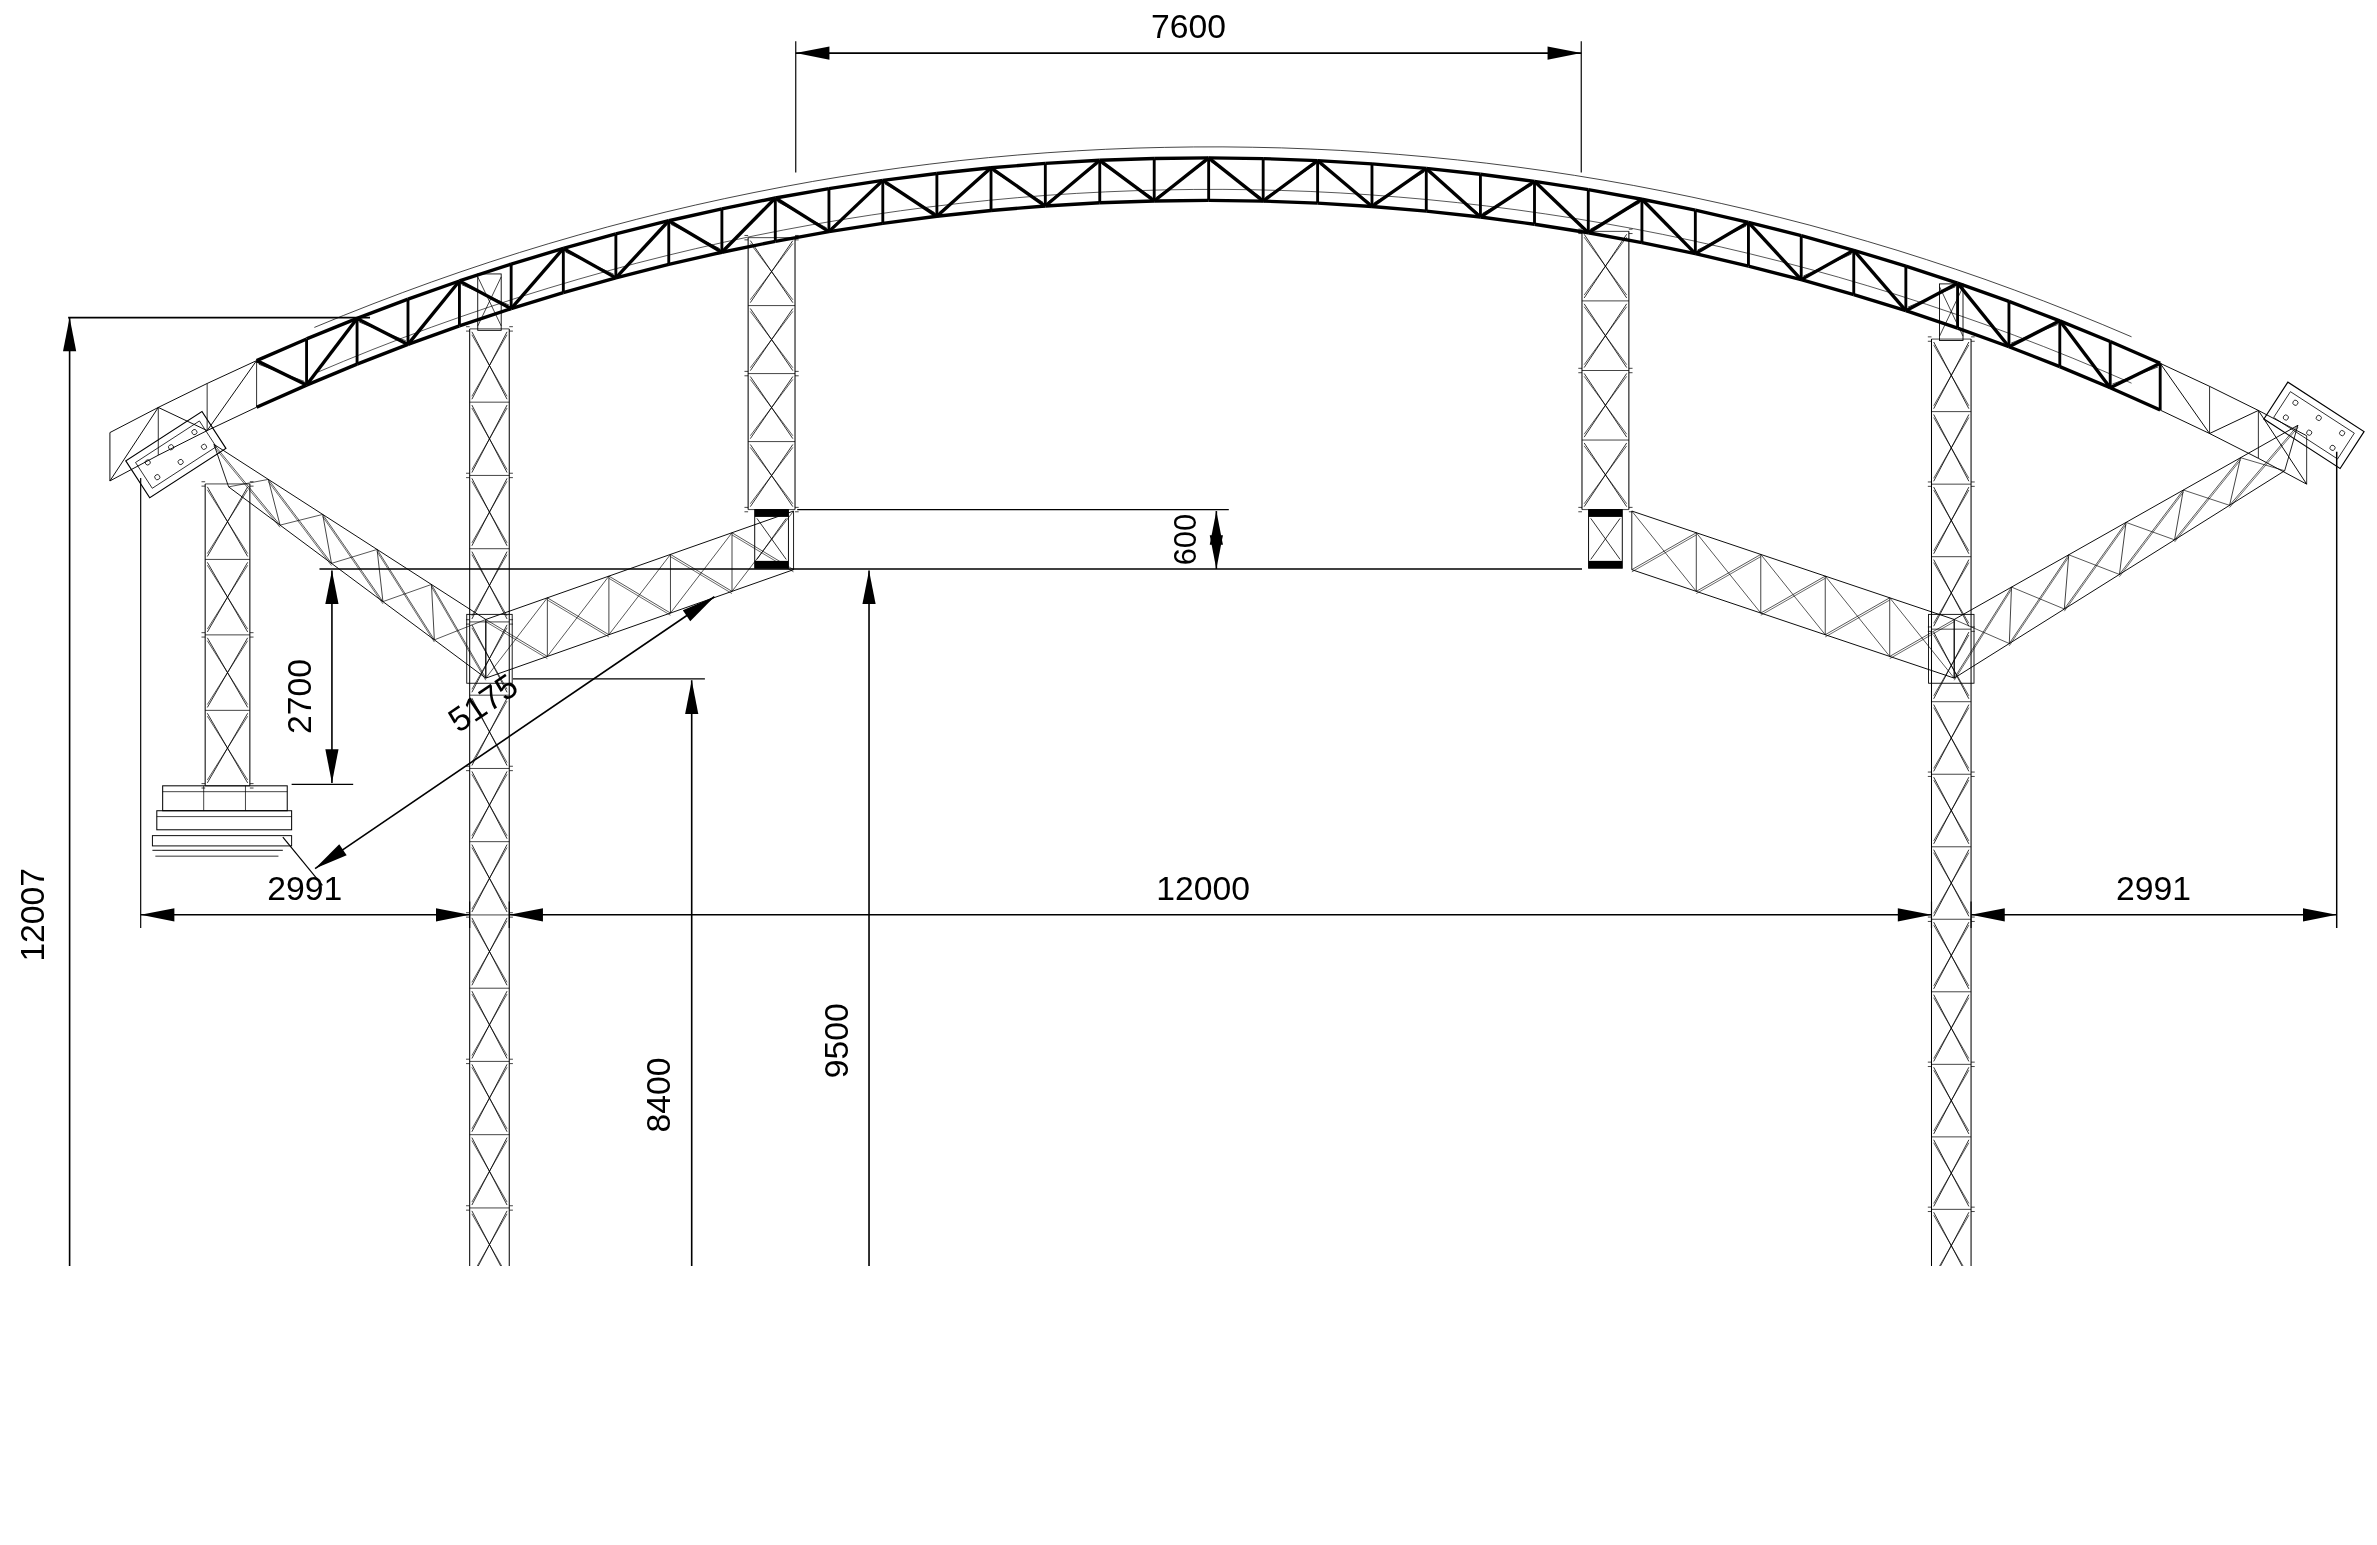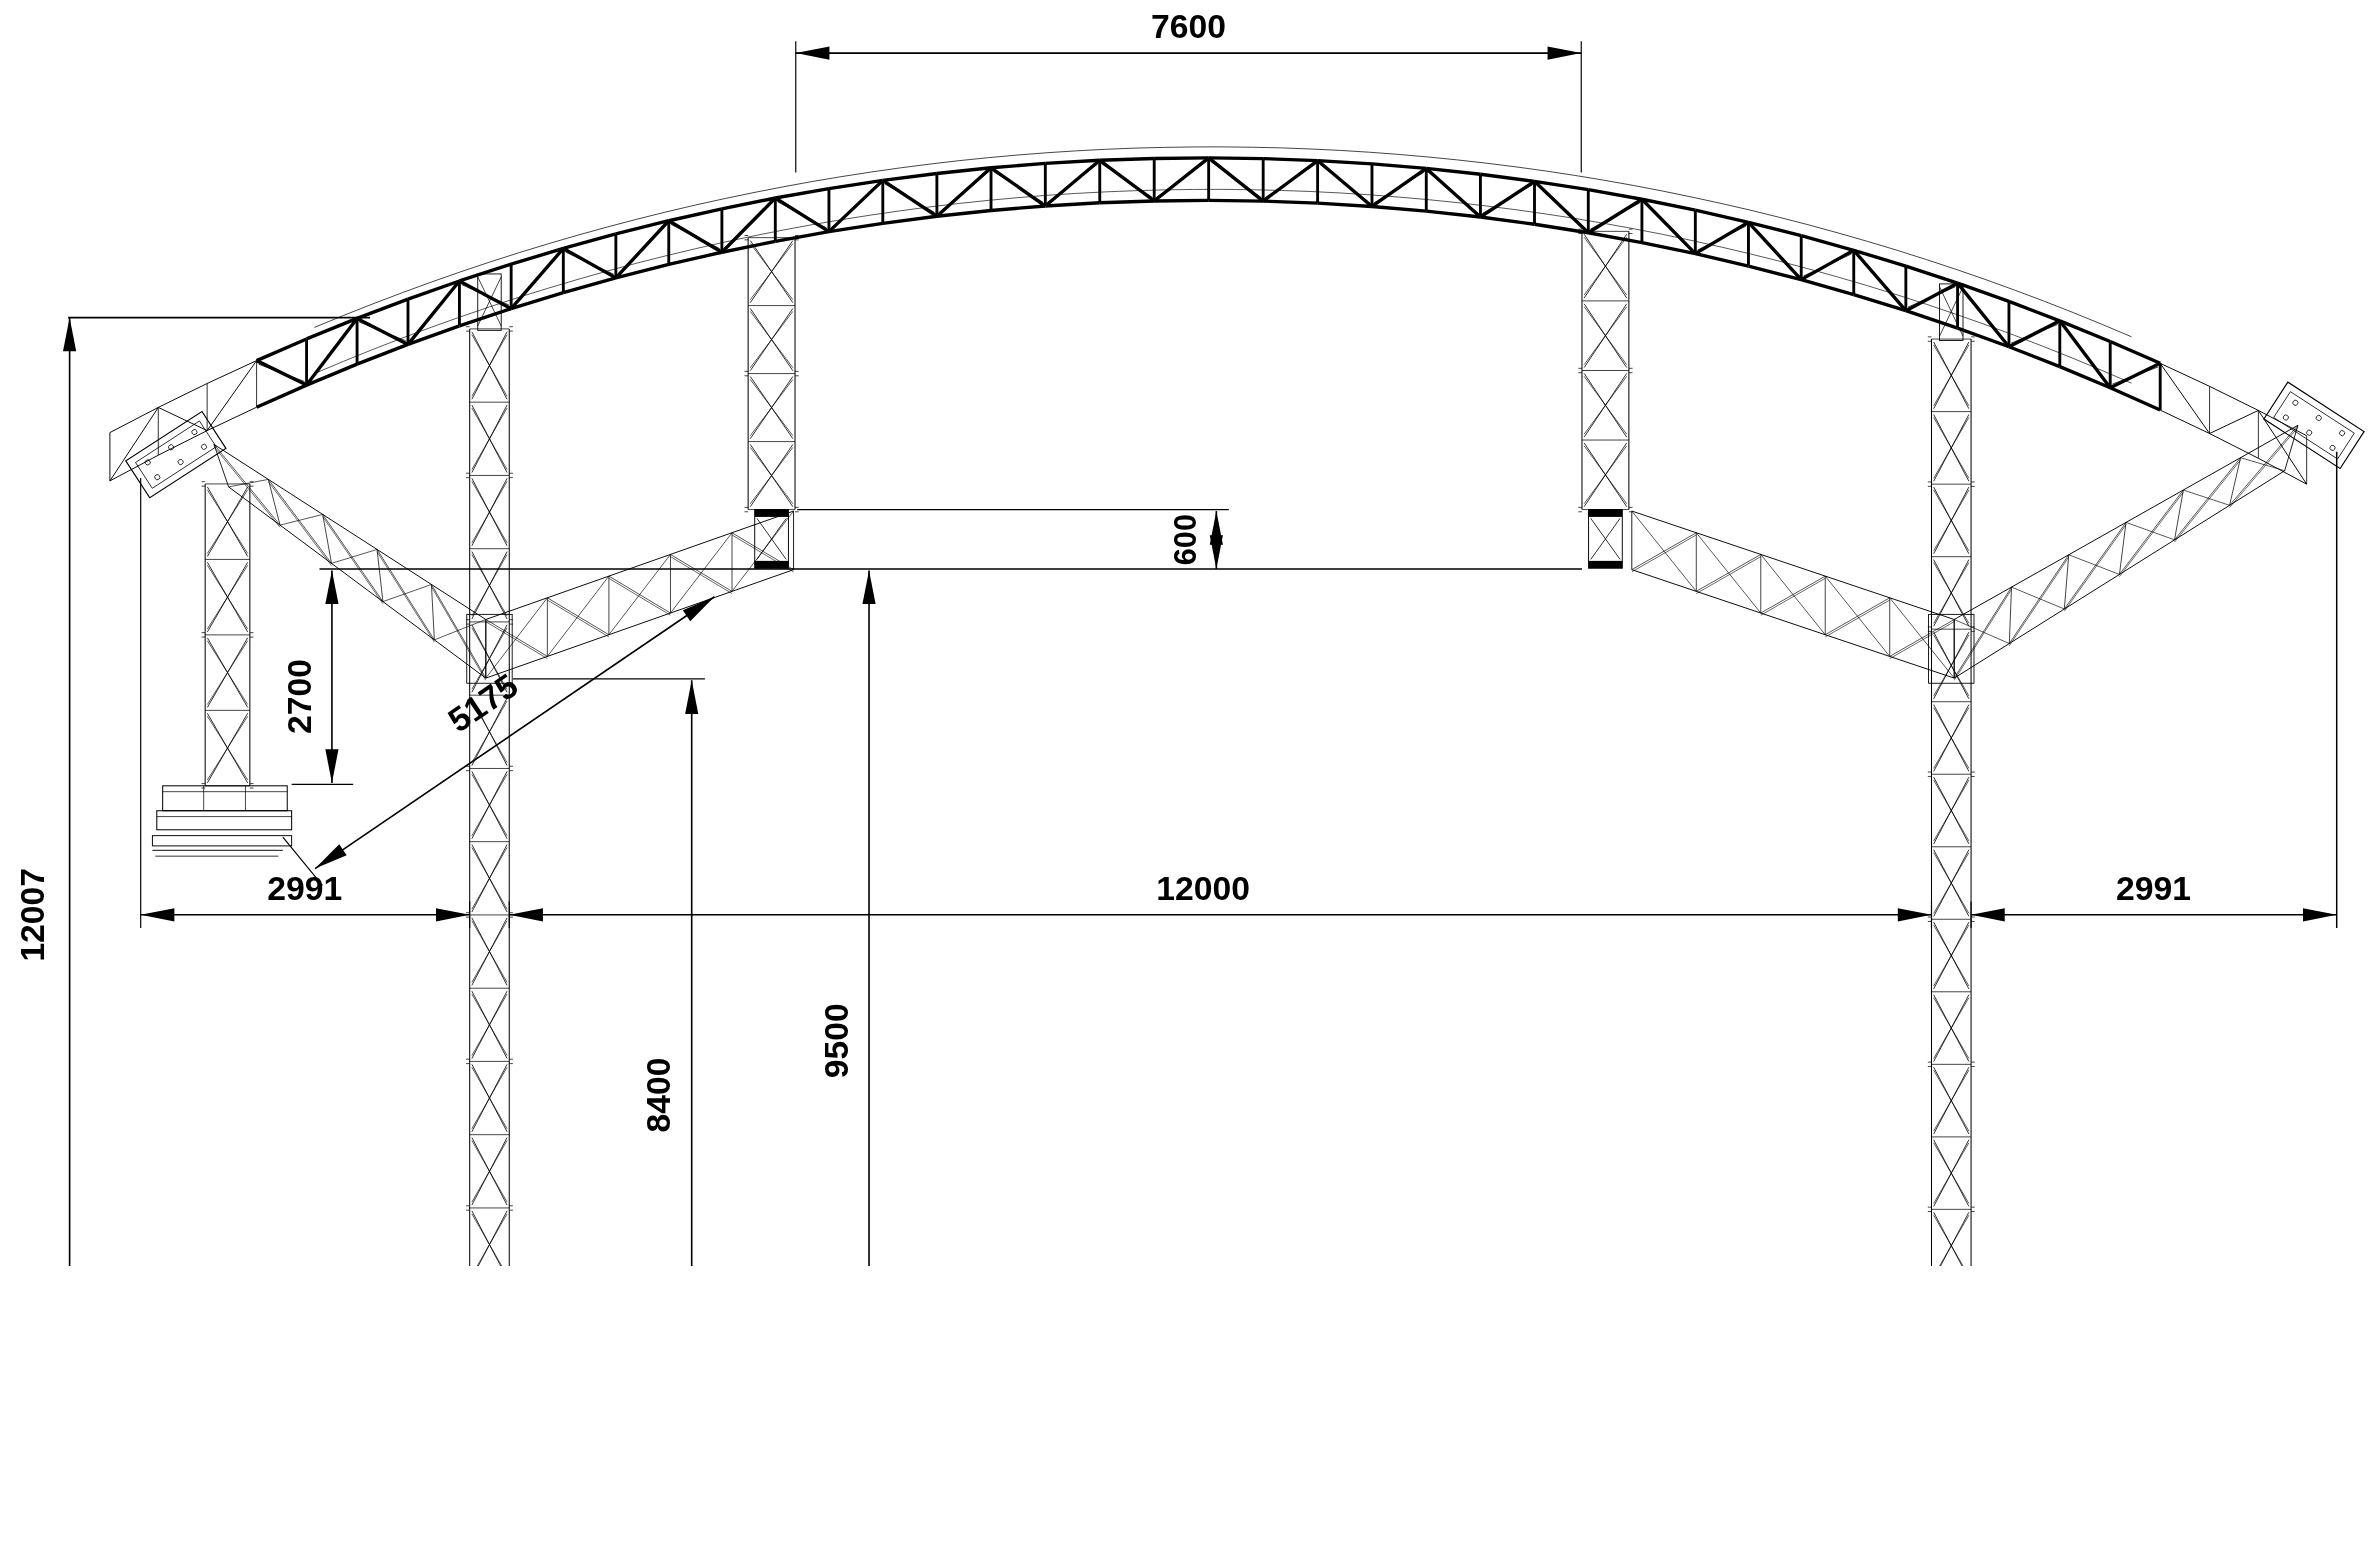--- a/index.html
+++ b/index.html
@@ -1,16 +1,16 @@
 <!DOCTYPE html>
 <html style="font-size:11.7px"><head>
 <meta charset="utf-8">
 <style>
   html,body{margin:0;padding:0;background:#ffffff;}
-  #stage{position:relative;width:2377px;height:1266px;background:#ffffff;overflow:hidden;font-weight:bold;}
+  #stage{position:relative;width:2377px;height:1266px;background:#ffffff;overflow:hidden;}
   svg text{font-family:"Liberation Sans","DejaVu Sans",sans-serif;fill:#000;}
 </style>
 </head>
 <body>
 
 <div id="stage">
   <svg id="dwg" width="2377" height="1546" viewBox="0 0 3244 2109" xmlns="http://www.w3.org/2000/svg">
       <g>
         <g>
           <path d="M429.0 446.4 L469.0 430.0 L509.0 414.2 L549.0 399.0 L589.0 384.4 L629.0 370.4 L669.0 357.0 L709.0 344.2 L749.0 332.0 L789.0 320.4 L829.0 309.3 L869.0 298.8 L909.0 288.8 L949.0 279.4 L989.0 270.6 L1029.0 262.3 L1069.0 254.5 L1109.0 247.2 L1149.0 240.5 L1189.0 234.3 L1229.0 228.6 L1269.0 223.5 L1309.0 218.8 L1349.0 214.7 L1389.0 211.1 L1429.0 208.0 L1469.0 205.4 L1509.0 203.3 L1549.0 201.7 L1589.0 200.7 L1629.0 200.1 L1669.0 200.0 L1709.0 200.5 L1749.0 201.4 L1789.0 202.9 L1829.0 204.8 L1869.0 207.3 L1909.0 210.3 L1949.0 213.8 L1989.0 217.8 L2029.0 222.3 L2069.0 227.3 L2109.0 232.8 L2149.0 238.9 L2189.0 245.5 L2229.0 252.6 L2269.0 260.3 L2309.0 268.5 L2349.0 277.2 L2389.0 286.4 L2429.0 296.3 L2469.0 306.6 L2509.0 317.6 L2549.0 329.1 L2589.0 341.1 L2629.0 353.8 L2669.0 367.0 L2709.0 380.8 L2749.0 395.3 L2789.0 410.3 L2829.0 426.0 L2869.0 442.3 L2909.0 459.2" fill="none" stroke="#000000" stroke-width="1"></path>

